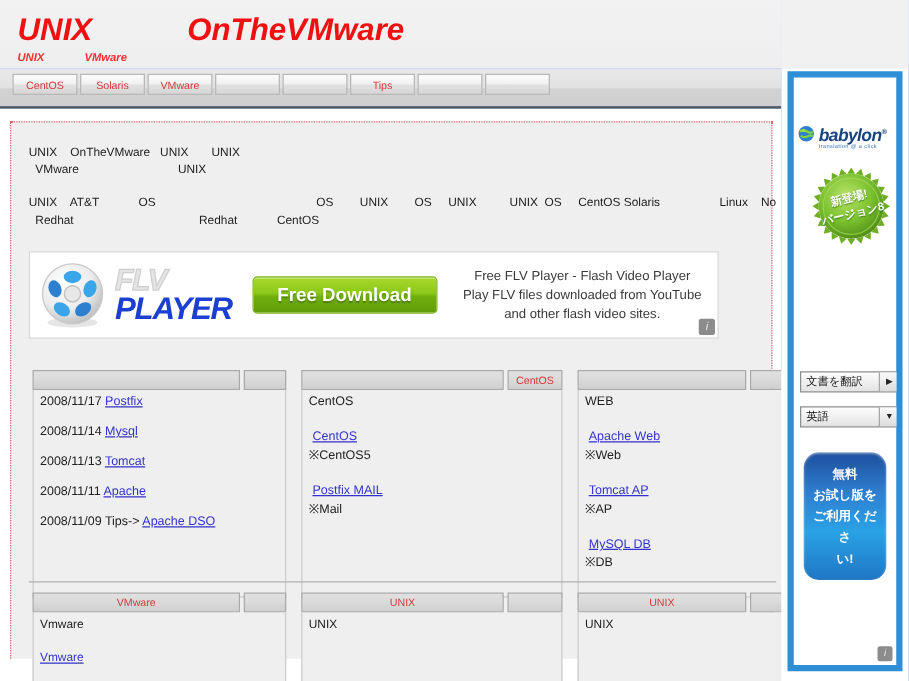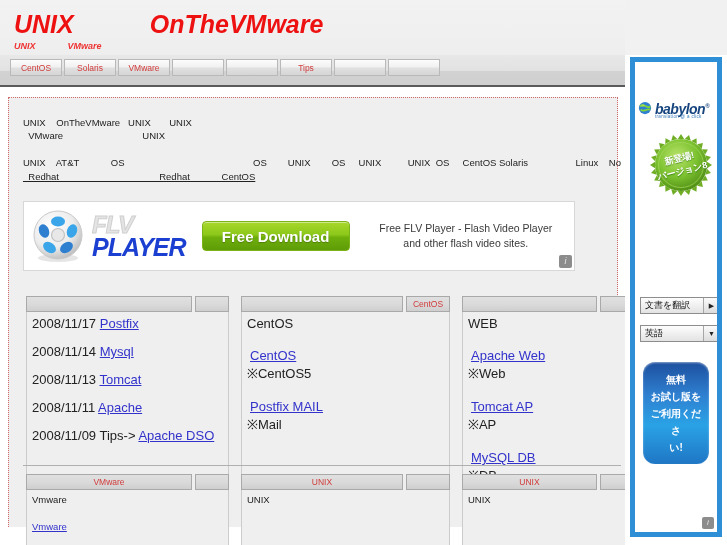--- a/index.html
+++ b/index.html
@@ -220,21 +220,21 @@
     font-size: 8.5px;
     font-weight: normal;
     color: #d23b3b;
     padding: 0;
   }
   .ctable td {
     vertical-align: top;
     background: #efefef;
     border: 1px solid #cccccc;
     border-top: none;
-    font-size: 13px;
+    font-size: 10px;
     color: #222222;
     padding: 4px 20px 4px 5px;
     height: 150px;
   }
   .ctable td.spacer {
     border: none;
     background: transparent;
   }
   .news-row {
     margin: 0 0 13px 0;
@@ -463,21 +463,21 @@
   <div class="main-col">
     <div class="dotted-frame">
 
       <div class="intro">
         <div class="intro-line">UNIX    OnTheVMware   UNIX       UNIX</div>
         <div class="intro-line">  VMware                              UNIX</div>
       </div>
       <div class="intro2">
         <div class="intro-line" style="position:absolute;left:0;top:0;">UNIX    AT&amp;T            OS</div>
         <div class="intro-line" style="position:absolute;left:230px;top:0;">OS        UNIX        OS     UNIX          UNIX  OS     CentOS Solaris                  Linux    No</div>
-        <div class="intro-line" style="position:absolute;left:0;top:14px;text-decoration:underline;">  Redhat                                      Redhat            CentOS</div>
+        <div class="intro-line" style="position:absolute;left:0;top:14px;">  Redhat                                      Redhat            CentOS</div>
       </div>
 
       <div class="ad-banner">
         <div class="reel">
           <svg width="56" height="56" viewBox="0 0 56 56">
             <defs>
               <radialGradient id="rg" cx="38%" cy="32%" r="72%">
                 <stop offset="0%" stop-color="#ffffff"></stop>
                 <stop offset="62%" stop-color="#ececec"></stop>
                 <stop offset="100%" stop-color="#bdbdbd"></stop>
@@ -493,20 +493,21 @@
             <ellipse cx="14" cy="23" rx="5" ry="7" fill="#2f7fd0" transform="rotate(-20 14 23)"></ellipse>
           </svg>
         </div>
         <div class="flv-logo">
           <div class="flv-word">FLV</div>
           <div class="player-word">PLAYER</div>
         </div>
         <div class="dl-btn">Free Download</div>
         <div class="ad-text">
           <div>Free FLV Player - Flash Video Player</div>
+          <div>Play FLV files downloaded from YouTube</div>
           <div>and other flash video sites.</div>
         </div>
         <div class="ad-info">i</div>
       </div>
 
       <table class="ctable">
         <colgroup>
           <col style="width:166px">
             <col style="width:34px">
             <col style="width:6px">

